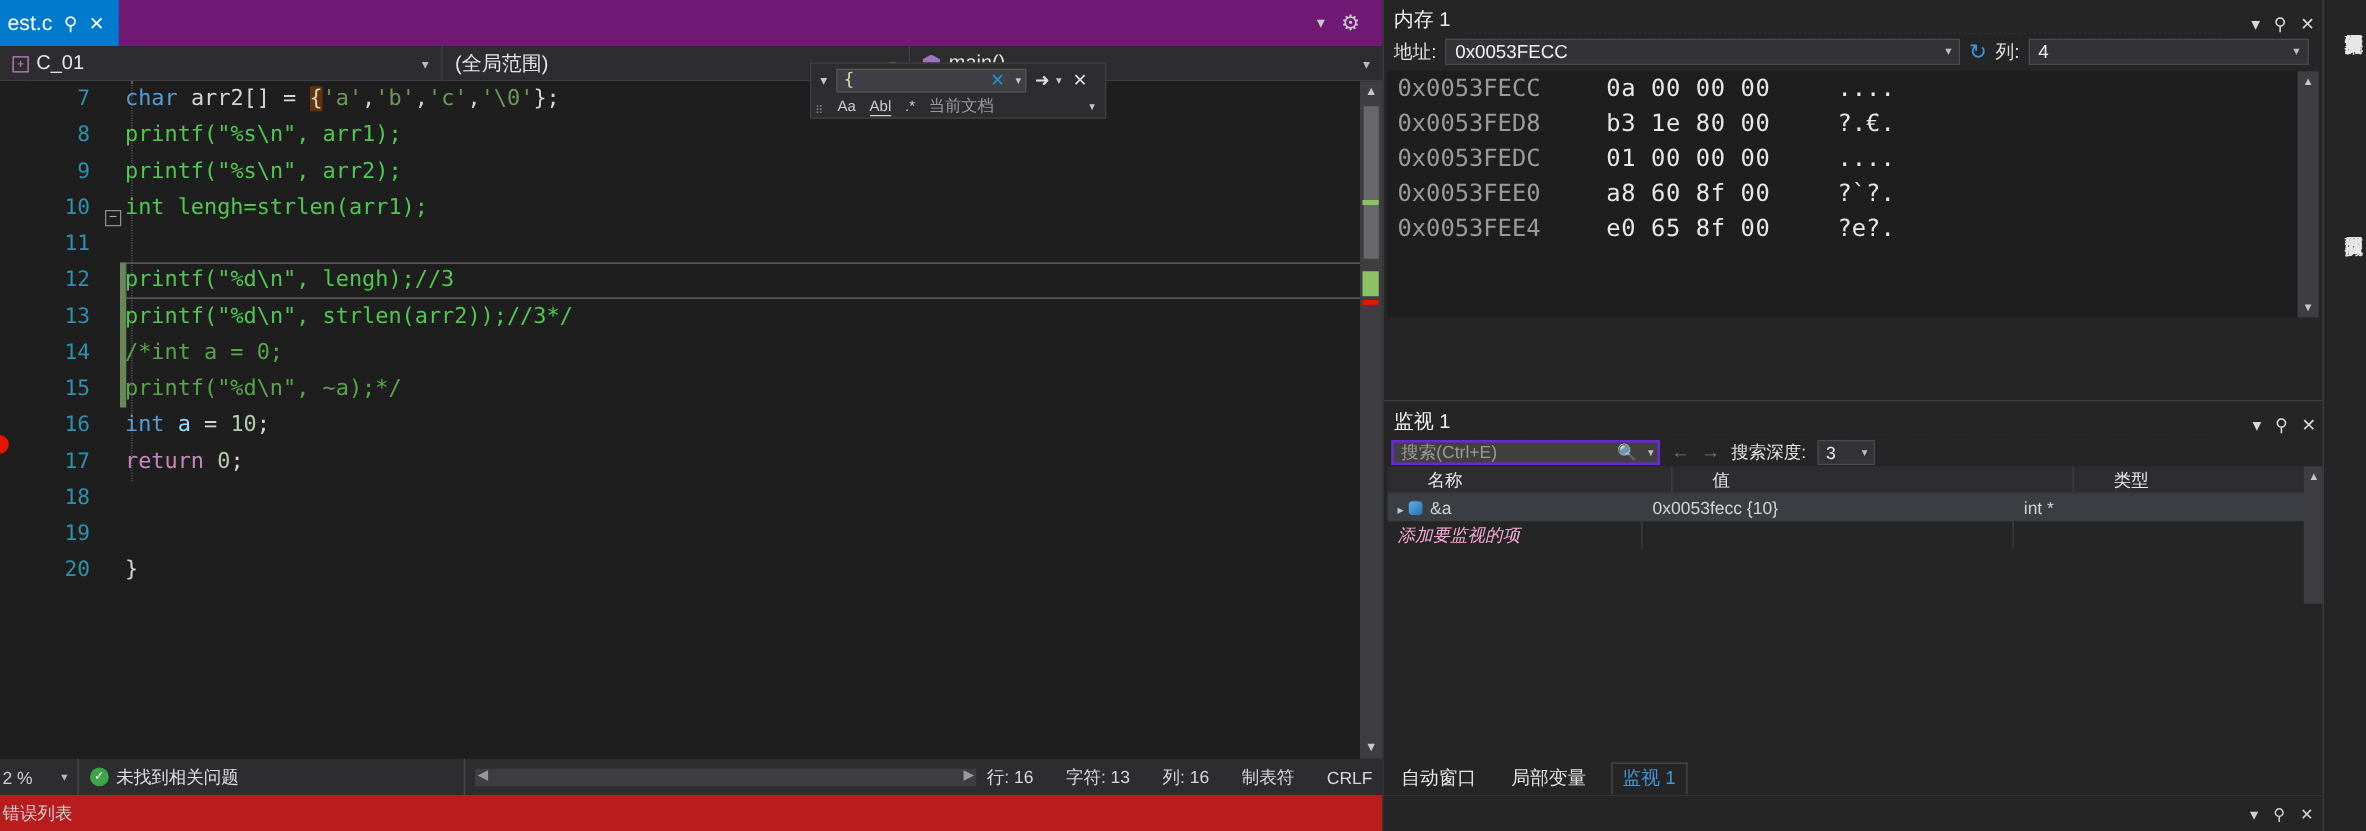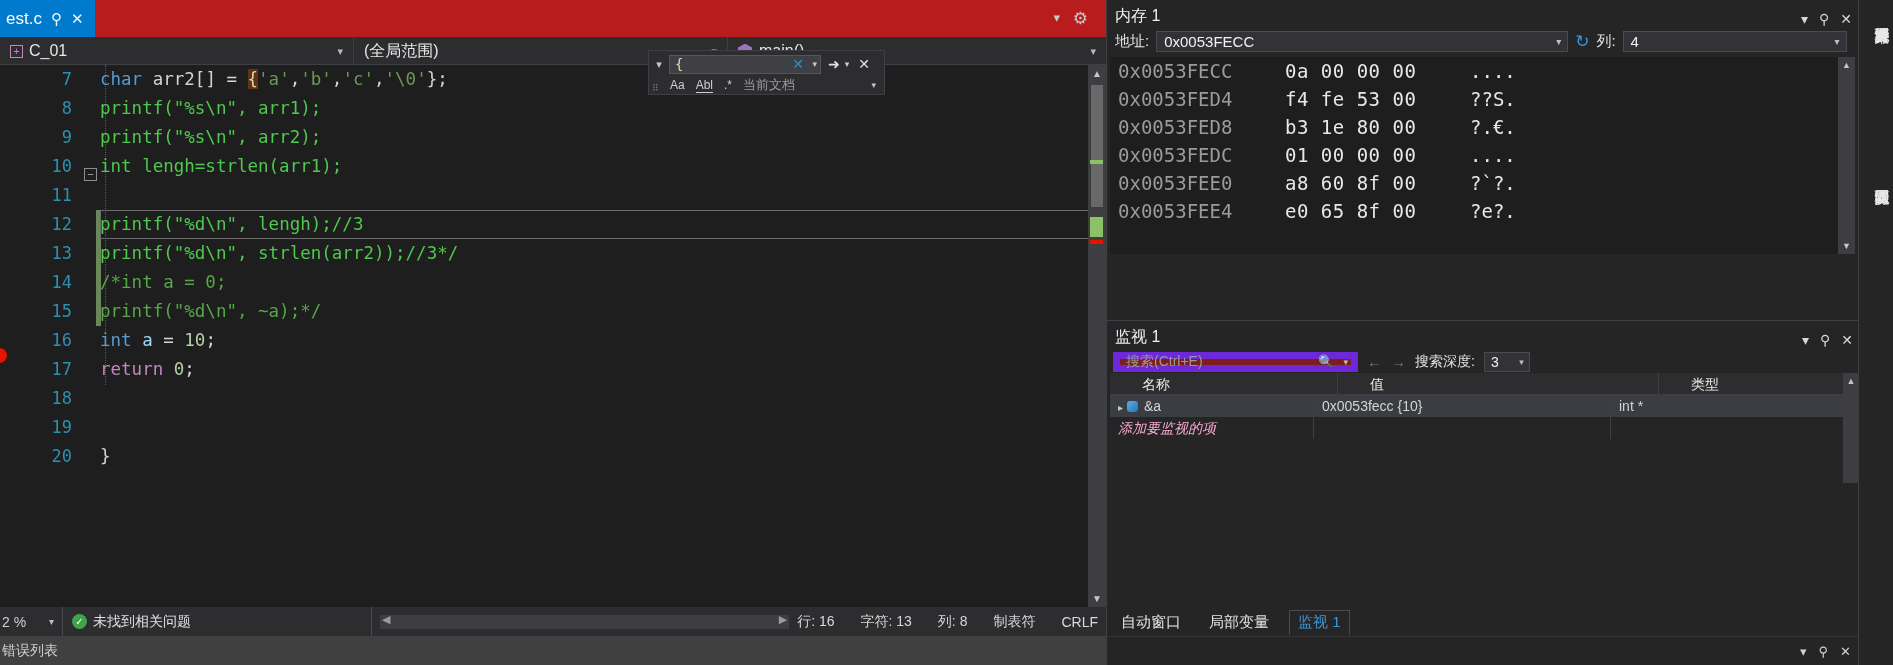--- a/index.html
+++ b/index.html
@@ -7,21 +7,21 @@
     width: 1893px; height: 665px;
     background: #1e1e1e; overflow: hidden;
     font-family: "Liberation Sans", sans-serif;
     color: #d4d4d4;
   }
   #app { position: relative; width: 1893px; height: 665px; }
 
   
   #editor-pane { position: absolute; left: 0; top: 0; width: 1106px; height: 665px; background: #1e1e1e; }
 
-  .tabstrip { position: absolute; left: 0; top: 0; width: 1106px; height: 37px; background: #b91c1c; padding-left: 32px; }
+  .tabstrip { position: absolute; left: 0; top: 0; width: 1106px; height: 37px; background: #701a75; padding-left: 32px; }
   .doc-tab {
     position: absolute; left: -8px; top: 0; height: 37px;
     background: #007acc; color: #ffffff;
     display: flex; align-items: center; gap: 9px;
     padding: 0 12px 0 14px; font-size: 17px; white-space: nowrap;
   }
   .doc-tab .pin, .doc-tab .close { font-size: 15px; opacity: .95; }
   .tabstrip .chev { position: absolute; right: 46px; top: 10px; color: #c8c8c8; font-size: 13px; }
   .tabstrip .gear { position: absolute; right: 18px; top: 8px; color: #c8c8c8; font-size: 17px; }
 
@@ -92,21 +92,21 @@
   .zoomsel { width: 62px; font-size: 14px; color:#d0d0d0; padding-left: 2px; position:relative; }
   .zoomsel .c { position:absolute; right: 8px; top: 2px; font-size: 10px; color:#bdbdbd; }
   .issues { width: 310px; height: 29px; border: 1px solid #4a4a4f; border-top:none; border-bottom:none;
             display:flex; align-items:center; gap: 6px; padding-left: 9px; font-size: 14px; color:#e0e0e0; }
   .okdot { width: 15px; height: 15px; border-radius:50%; background:#3fa34a; color:#fff;
            font-size: 10px; line-height: 15px; text-align:center; }
   .hscroll { flex: 1; height: 14px; margin: 0 8px; background:#3e3e42; position:relative; }
   .hscroll .ha { position:absolute; top:-2px; color:#9a9a9a; font-size: 11px; }
   .statfield { font-size: 14px; color:#d8d8d8; margin-right: 26px; white-space:nowrap; }
 
-  .errlist { position:absolute; left:0; bottom:0; width: 1106px; height: 29px; background:#404040;
+  .errlist { position:absolute; left:0; bottom:0; width: 1106px; height: 29px; background:#b91c1c;
              display:flex; align-items:center; padding-left: 2px; font-size: 14px; color:#d0d0d0; }
 
   
   #rightdock { position:absolute; left: 1106px; top:0; width: 752px; height: 665px; background:#252526;
                border-left: 1px solid #3f3f46; }
   .panel-title { height: 27px; display:flex; align-items:flex-end; padding: 0 6px 0 8px;
                  font-size: 16px; color:#f0f0f0; }
   .panel-title .dots { flex:1; height: 1px; margin: 0 10px;
       background-image: radial-gradient(#5a5a5a 1px, transparent 1px); background-size: 4px 4px; }
   .panel-title .ic { margin-left: 11px; color: #d8d8d8; font-size: 14px; }
@@ -123,21 +123,21 @@
   .memrow { height: 28px; line-height: 28px; display:flex; padding-left: 8px; }
   .memrow .addr { color:#9b9b9b; width: 167px; }
   .memrow .bytes { color:#e8e8e8; width: 185px; letter-spacing: .5px; }
   .memrow .ascii { color:#e8e8e8; }
   .memscroll { position:absolute; right: 3px; top: 57px; width: 17px; height: 197px; background:#3e3e42; }
   .memscroll .a { height: 16px; text-align:center; line-height:16px; font-size: 9px; color:#c8c8c8; }
 
   .watch { position:absolute; left:0; top: 320px; width: 752px; height: 345px; background:#252526;
            border-top: 1px solid #3f3f46; }
   .watch-toolbar { height: 27px; display:flex; align-items:center; gap: 9px; padding-left: 6px; }
-  .searchbox { position:relative; width: 245px; height: 20px; background:#7f1d1d; border:7px solid #6d28d9;
+  .searchbox { position:relative; width: 215px; height: 20px; background:#404040; border:2px solid #6d28d9;
                display:flex; align-items:center; padding-left: 6px; font-size: 14px; color:#9a9a9a; }
   .searchbox .mag { position:absolute; right: 16px; color:#d6d6d6; font-size: 13px; }
   .searchbox .dd { position:absolute; right: 3px; color:#c0c0c0; font-size: 9px; }
   .watch-toolbar .ar { color:#7a7a7a; font-size: 15px; }
   .watch-toolbar .dl { font-size: 14px; color:#e2e2e2; }
   .depth { position:relative; width: 46px; height: 20px; background:#333337; border:1px solid #4a4a50;
            display:flex; align-items:center; padding-left: 6px; font-size: 14px; color:#f0f0f0; }
   .depth .c { position:absolute; right: 5px; font-size: 9px; color:#c0c0c0; }
 
   .wtable { position:absolute; left: 3px; top: 52px; width: 745px; }
@@ -271,21 +271,21 @@
       <div class="issues">
         <span class="okdot">✓</span>
         <span>未找到相关问题</span>
       </div>
       <div class="hscroll">
         <span class="ha" style="left:2px">◀</span>
         <span class="ha" style="right:2px">▶</span>
       </div>
       <span class="statfield">行: 16</span>
       <span class="statfield">字符: 13</span>
-      <span class="statfield">列: 8</span>
+      <span class="statfield">列: 16</span>
       <span class="statfield">制表符</span>
       <span class="statfield" style="margin-right:8px">CRLF</span>
     </div>
 
     <div class="errlist">
       <span>错误列表</span>
     </div>
   </div>
 
   <div id="rightdock">
@@ -310,25 +310,20 @@
         <span>4</span>
         <span class="c">▾</span>
       </div>
     </div>
 
     <div class="memview">
         <div class="memrow">
           <span class="addr">0x0053FECC</span>
           <span class="bytes">0a 00 00 00</span>
           <span class="ascii">....</span>
-        </div>
-        <div class="memrow">
-          <span class="addr">0x0053FED4</span>
-          <span class="bytes">f4 fe 53 00</span>
-          <span class="ascii">??S.</span>
         </div>
         <div class="memrow">
           <span class="addr">0x0053FED8</span>
           <span class="bytes">b3 1e 80 00</span>
           <span class="ascii">?.€.</span>
         </div>
         <div class="memrow">
           <span class="addr">0x0053FEDC</span>
           <span class="bytes">01 00 00 00</span>
           <span class="ascii">....</span>

